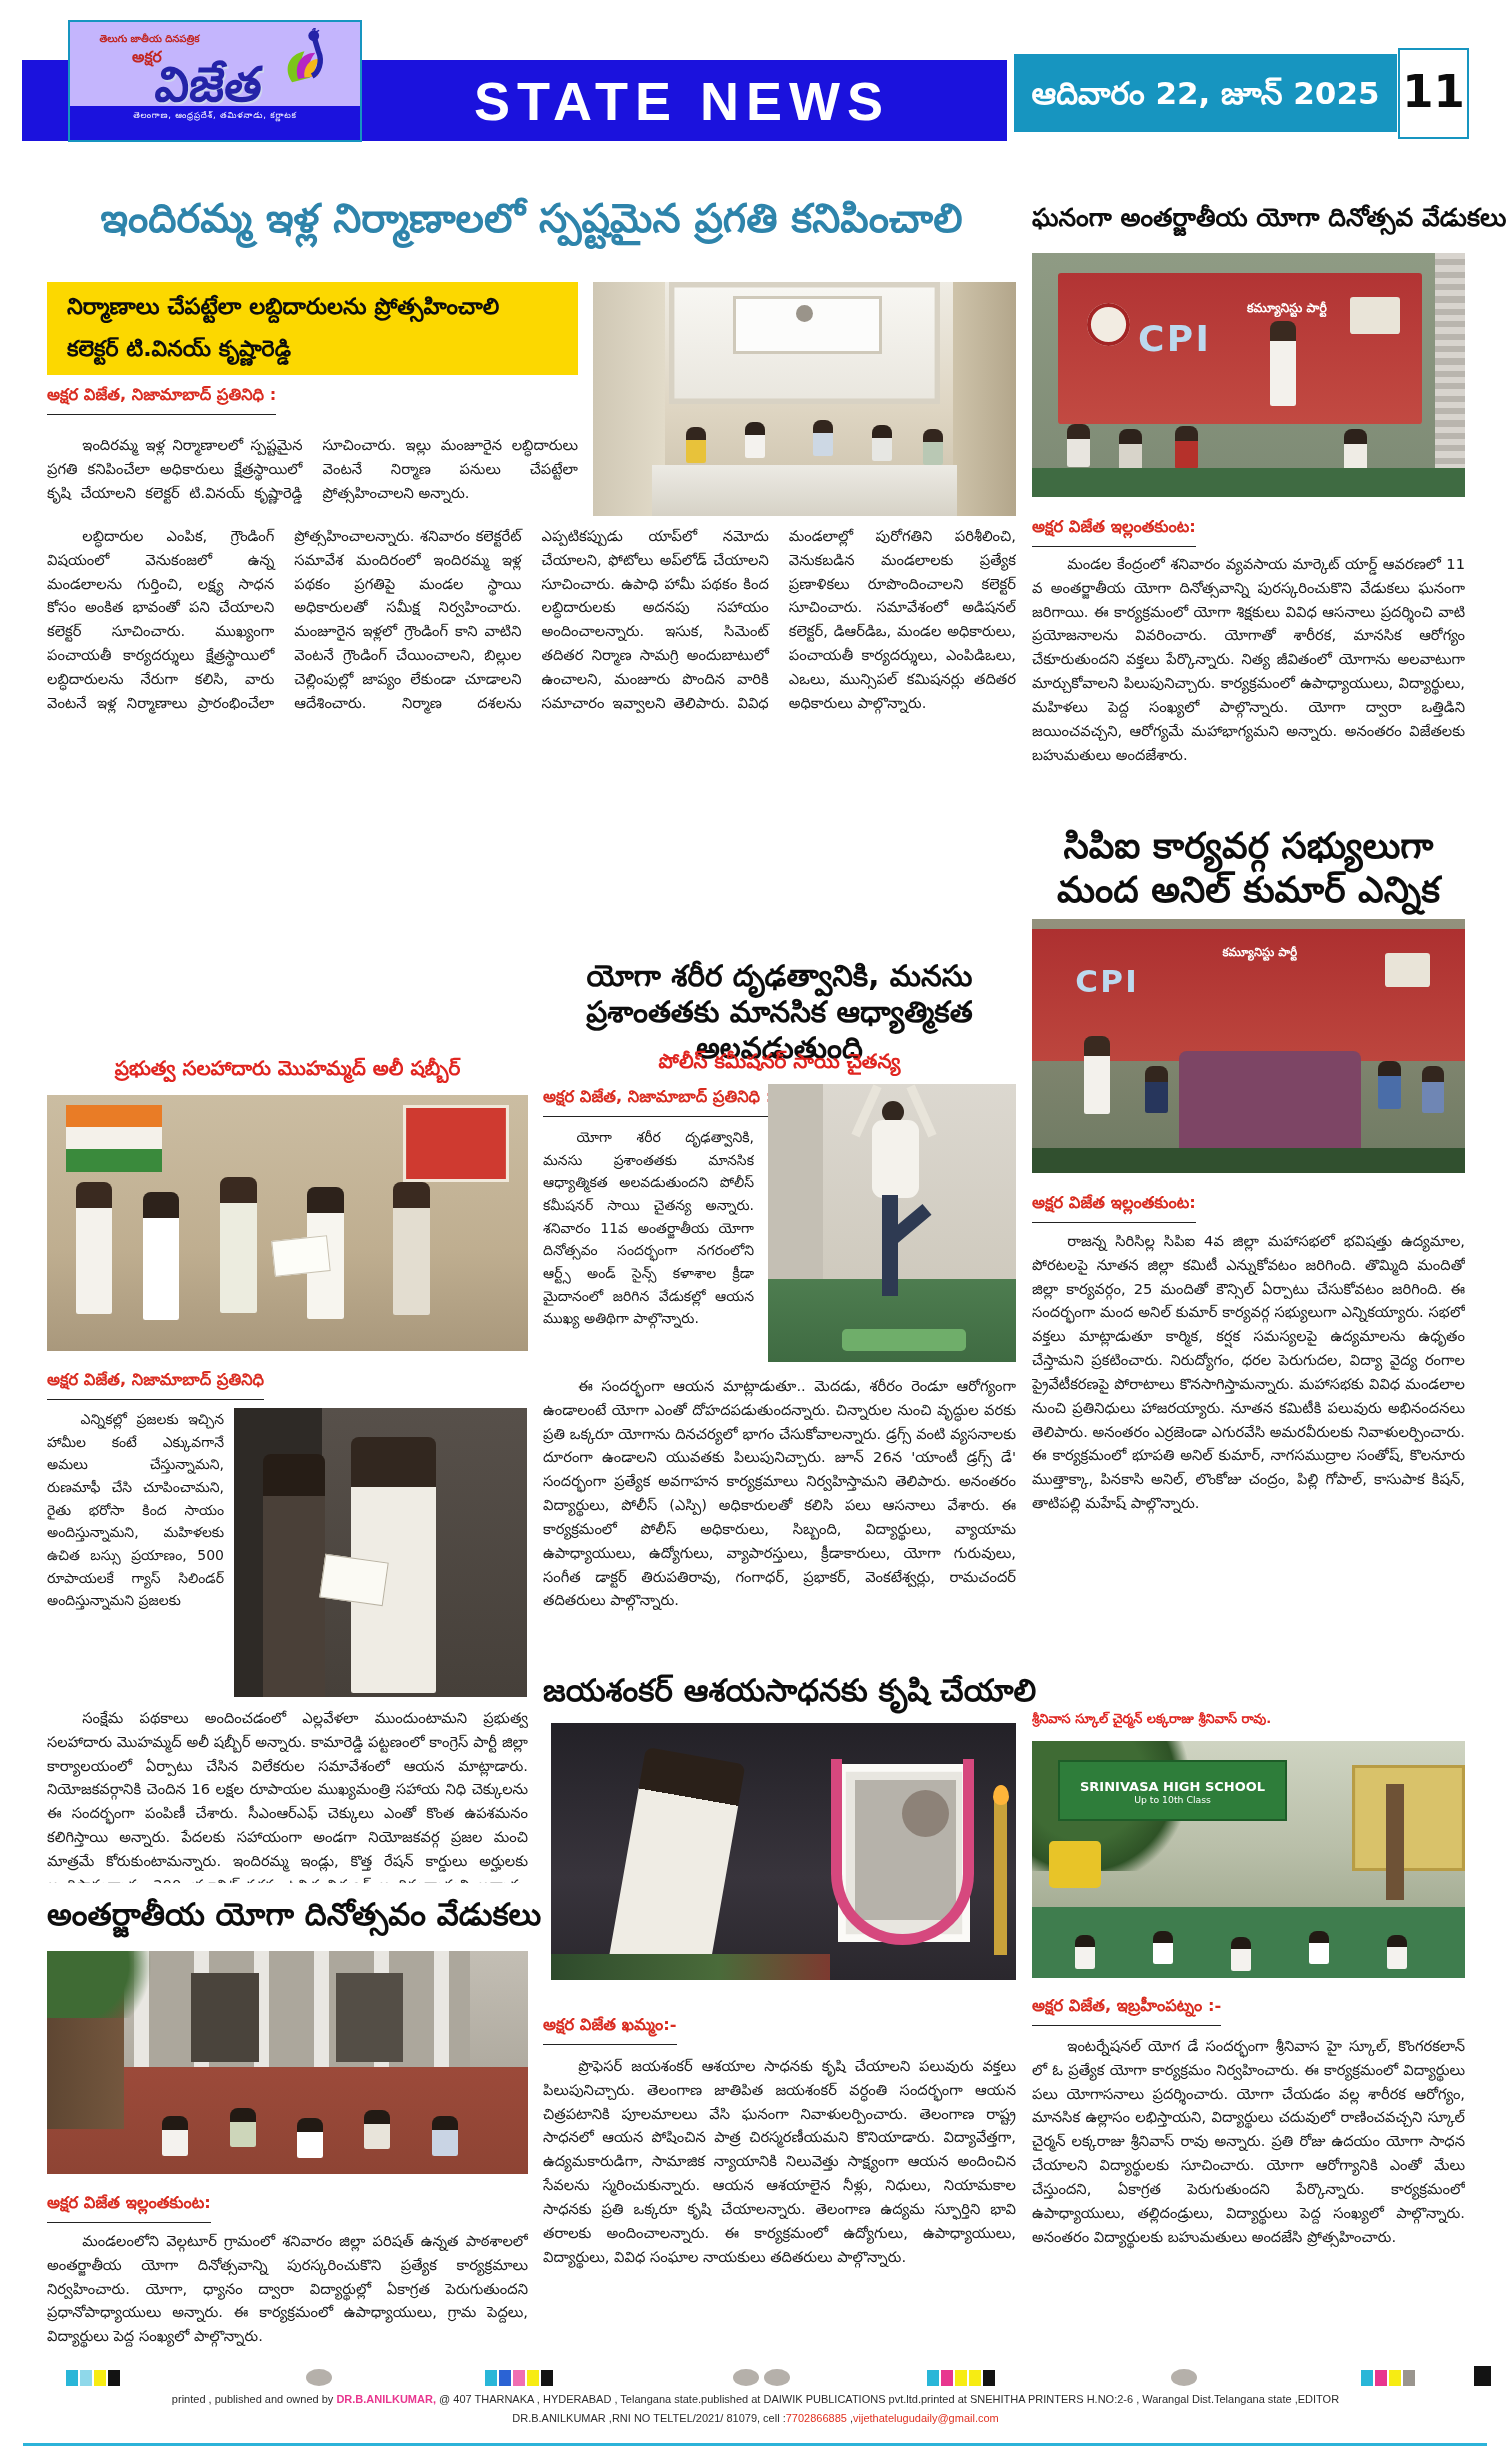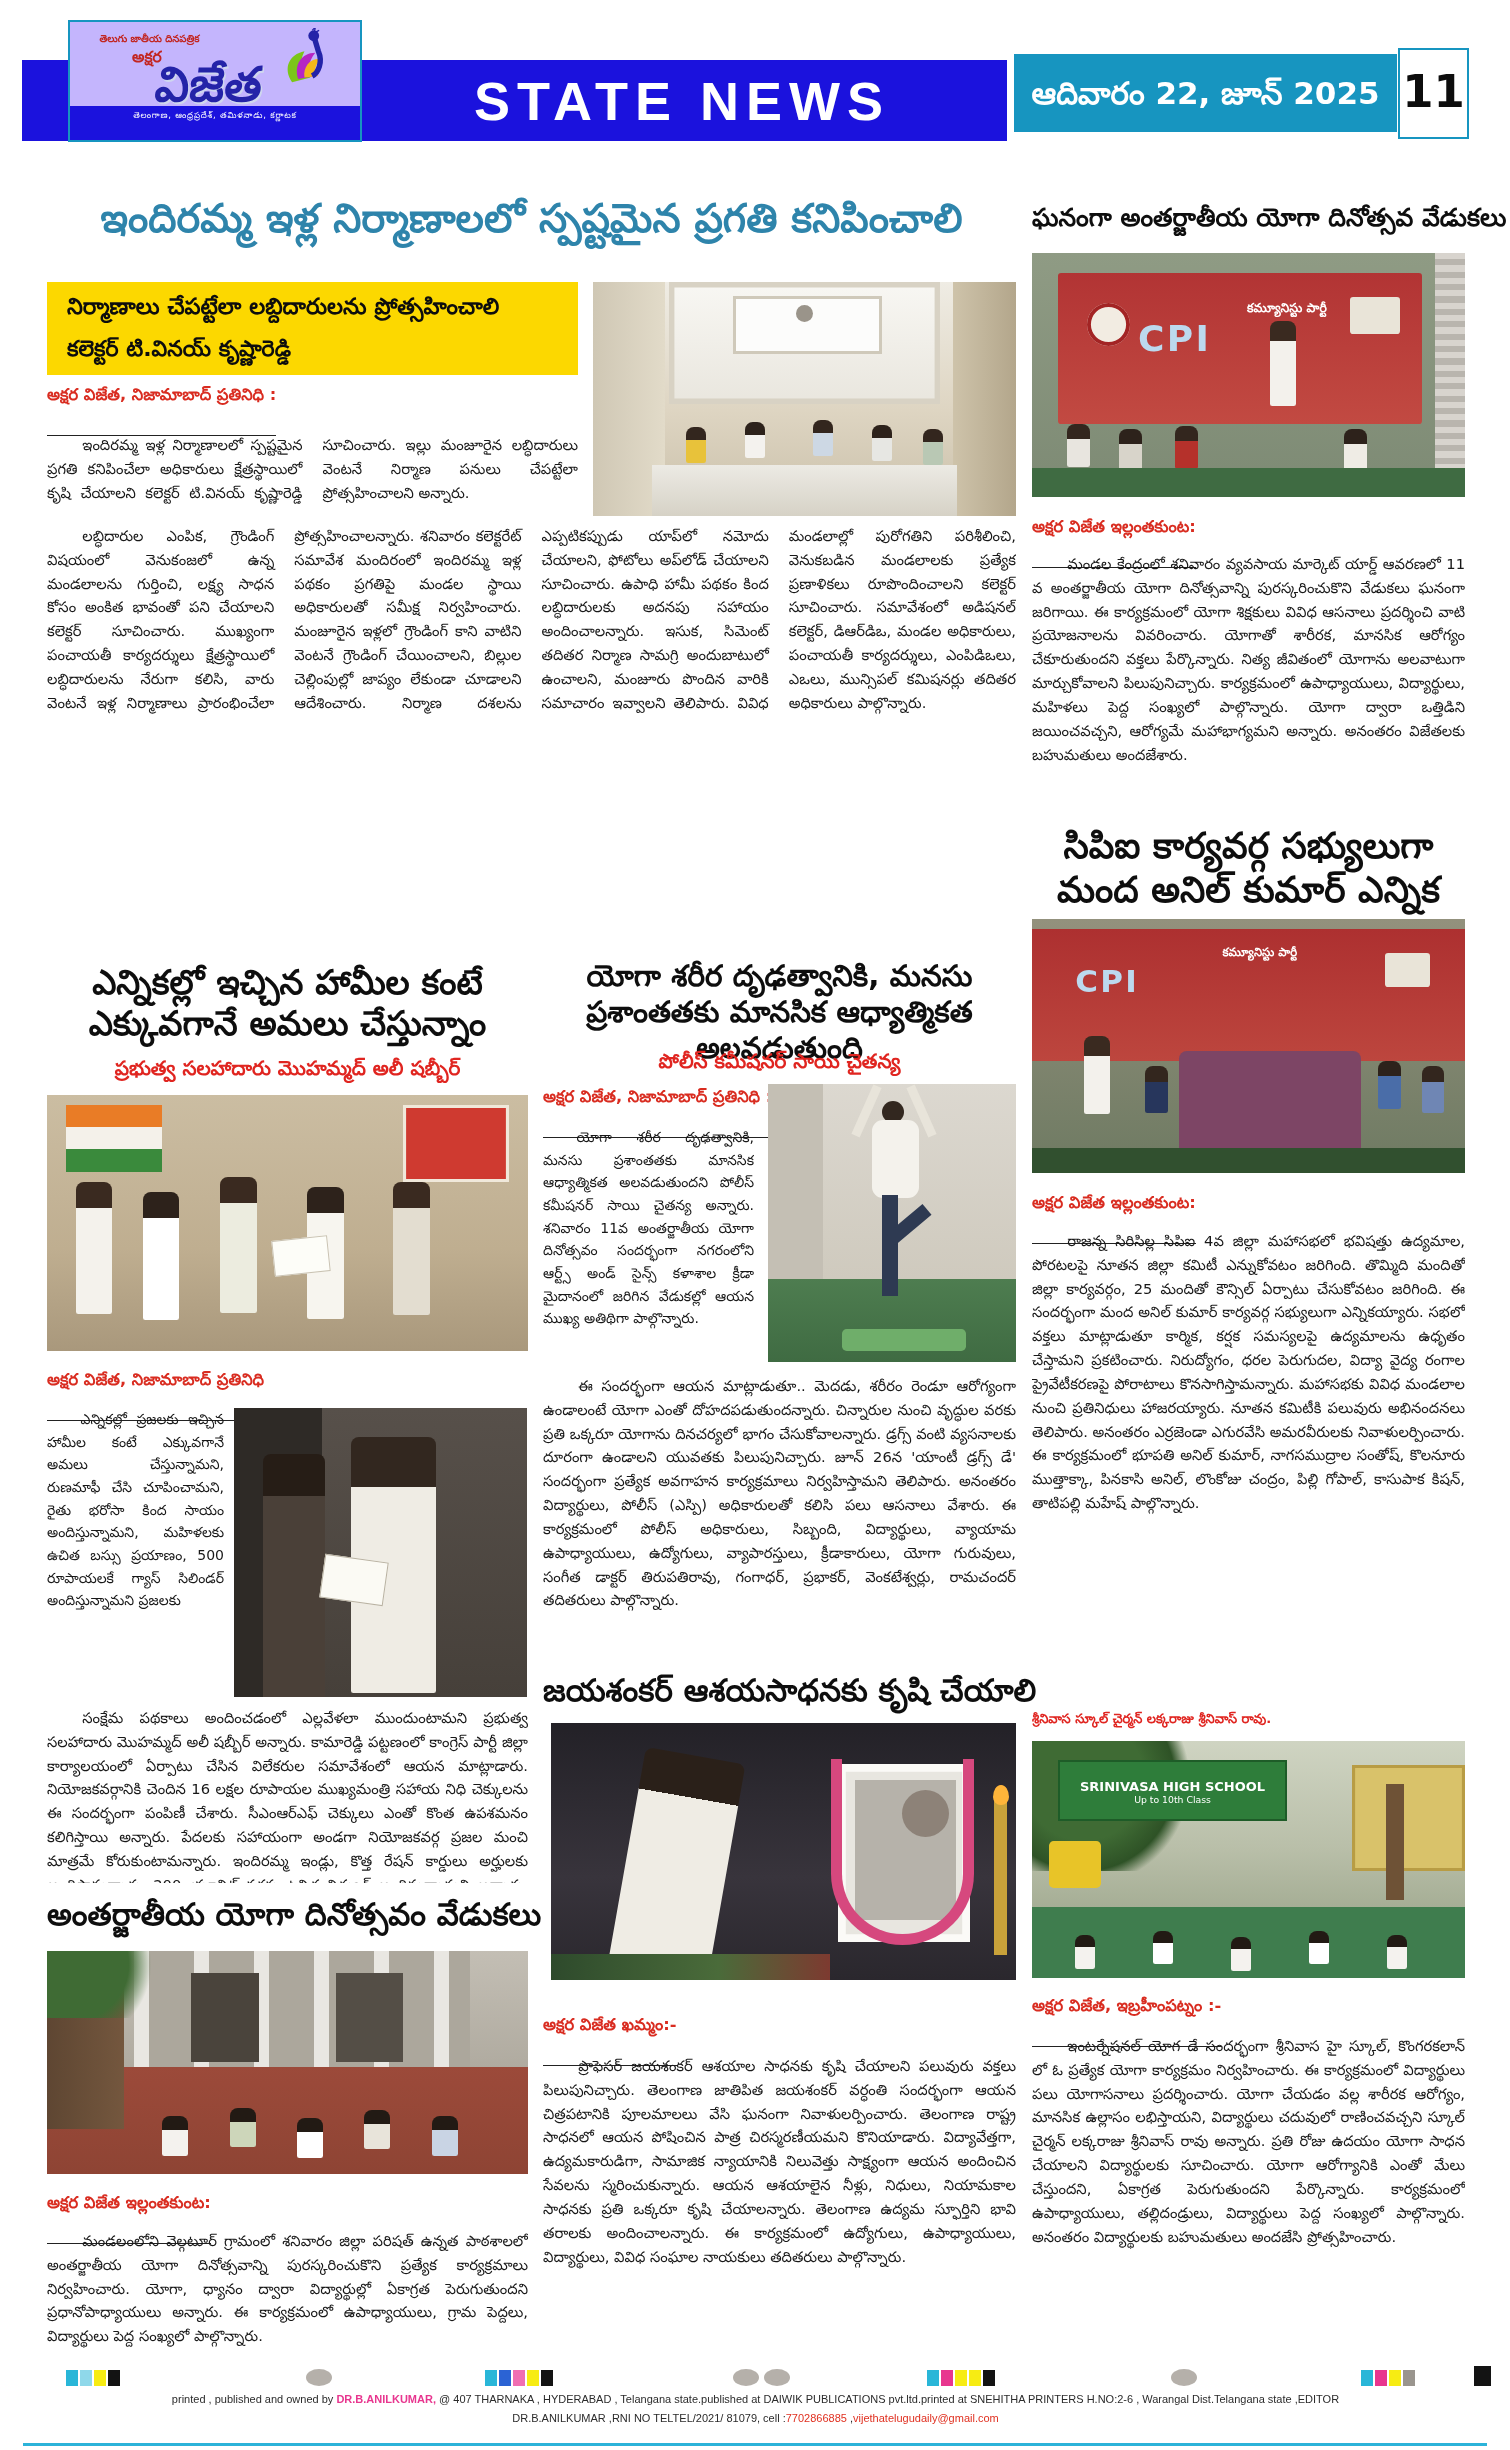--- a/index.html
+++ b/index.html
@@ -17,21 +17,21 @@
   .date-box{position:absolute;left:1014px;top:54px;width:383px;height:78px;background:#1795c0;
             color:#ffffff;font-size:31px;font-weight:bold;text-align:center;line-height:78px;}
   .pagenum-box{position:absolute;left:1398px;top:48px;width:67px;height:87px;background:#ffffff;
                border:2.3px solid #1795c0;color:#0d0d0d;font-size:45px;font-weight:bold;text-align:center;line-height:84px;}
   
   .h-lead{position:absolute;left:47px;top:195px;width:969px;text-align:center;color:#2e84ab;
           font-size:40px;font-weight:bold;white-space:nowrap;}
   .h-black{position:absolute;color:#0e0e0e;font-weight:bold;text-align:center;line-height:1.22;}
   .sub-red{position:absolute;color:#e02520;font-weight:bold;text-align:center;}
   .byline{position:absolute;color:#d92c20;font-weight:bold;font-size:16.3px;
-          border-bottom:1.6px solid #222;padding-bottom:27px;}
+          border-bottom:1.6px solid #222;padding-bottom:6px;}
   .body-text{position:absolute;font-size:14.7px;line-height:1.62;text-align:justify;color:#181818;
              overflow:hidden;text-indent:2.4em;}
   .cols-2{column-count:2;column-gap:20px;}
   .cols-4{column-count:4;column-gap:20px;}
   .yellow-box{position:absolute;left:47px;top:282px;width:531px;height:93px;background:#fcd800;
               padding:11px 0 0 20px;box-sizing:border-box;}
   .yellow-box .l1{font-size:22.5px;font-weight:bold;color:#0d0d0d;}
   .yellow-box .l2{font-size:22px;font-weight:bold;color:#0d0d0d;margin-top:11px;}
   
   .photo{position:absolute;overflow:hidden;}
@@ -151,21 +151,20 @@
     <div class="person" style="left:10%;bottom:4%;width:20px;height:34px;background:linear-gradient(#221a14 0 12.4px,#f4f2ee 12.4px);"></div>
     <div class="person" style="left:28%;bottom:6%;width:20px;height:33px;background:linear-gradient(#221a14 0 12.4px,#ffffff 12.4px);"></div>
     <div class="person" style="left:46%;bottom:3%;width:20px;height:34px;background:linear-gradient(#221a14 0 12.4px,#f4f2ee 12.4px);"></div>
     <div class="person" style="left:64%;bottom:6%;width:20px;height:33px;background:linear-gradient(#221a14 0 12.4px,#ffffff 12.4px);"></div>
     <div class="person" style="left:82%;bottom:4%;width:20px;height:34px;background:linear-gradient(#221a14 0 12.4px,#f4f2ee 12.4px);"></div>
   </div>
 
   <div class="byline" style="left:1032px;top:1996px;">అక్షర విజేత, ఇబ్రహీంపట్నం :-</div>
   <div class="body-text" style="left:1032px;top:2034px;width:433px;height:326px;">ఇంటర్నేషనల్ యోగ డే సందర్భంగా శ్రీనివాస హై స్కూల్, కొంగరకలాన్ లో ఓ ప్రత్యేక యోగా కార్యక్రమం నిర్వహించారు. ఈ కార్యక్రమంలో విద్యార్థులు పలు యోగాసనాలు ప్రదర్శించారు. యోగా చేయడం వల్ల శారీరక ఆరోగ్యం, మానసిక ఉల్లాసం లభిస్తాయని, విద్యార్థులు చదువులో రాణించవచ్చని స్కూల్ చైర్మన్ లక్కరాజు శ్రీనివాస్ రావు అన్నారు. ప్రతి రోజు ఉదయం యోగా సాధన చేయాలని విద్యార్థులకు సూచించారు. యోగా ఆరోగ్యానికి ఎంతో మేలు చేస్తుందని, ఏకాగ్రత పెరుగుతుందని పేర్కొన్నారు. కార్యక్రమంలో ఉపాధ్యాయులు, తల్లిదండ్రులు, విద్యార్థులు పెద్ద సంఖ్యలో పాల్గొన్నారు. అనంతరం విద్యార్థులకు బహుమతులు అందజేసి ప్రోత్సహించారు.</div>
 
-  <div class="h-black" style="left:47px;top:962px;width:481px;font-size:34px;">ఎన్నికల్లో ఇచ్చిన హామీల కంటే ఎక్కువగానే అమలు చేస్తున్నాం</div>
   <div class="sub-red" style="left:47px;top:1056px;width:481px;font-size:20px;">ప్రభుత్వ సలహాదారు మొహమ్మద్ అలీ షబ్బీర్</div>
 
   <div class="photo" style="left:47px;top:1095px;width:481px;height:256px;background:linear-gradient(180deg,#cbbda2 0%,#bfae90 60%,#a9987c 100%);">
     <div class="abs" style="left:4%;top:4%;width:20%;height:26%;background:linear-gradient(180deg,#e97c26 0 33%,#f4f1ea 33% 66%,#3a8a3c 66%);"></div>
     <div class="abs" style="right:4%;top:4%;width:22%;height:30%;background:#cf3a30;box-shadow:inset 0 0 0 3.1px #f0e8da;"></div>
     <div class="person" style="left:6%;top:34%;width:36px;height:132px;background:linear-gradient(#3a2a20 0 26px,#f4f2ec 26px);"></div>
     <div class="person" style="left:20%;top:38%;width:36px;height:128px;background:linear-gradient(#2d221b 0 26px,#ffffff 26px);"></div>
     <div class="person" style="left:36%;top:32%;width:37px;height:136px;background:linear-gradient(#3a2a20 0 26px,#ececdf 26px);"></div>
     <div class="person" style="left:54%;top:36%;width:37px;height:132px;background:linear-gradient(#2d221b 0 26px,#f7f5ef 26px);"></div>
     <div class="person" style="left:72%;top:34%;width:37px;height:133px;background:linear-gradient(#3a2a20 0 26px,#e3ddd0 26px);"></div>

